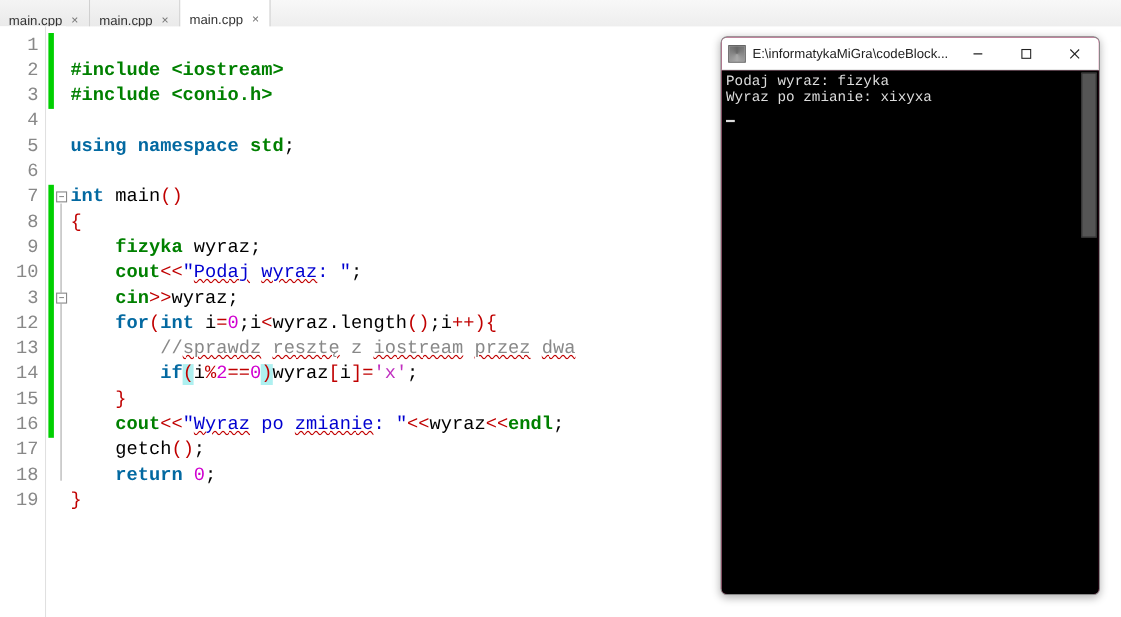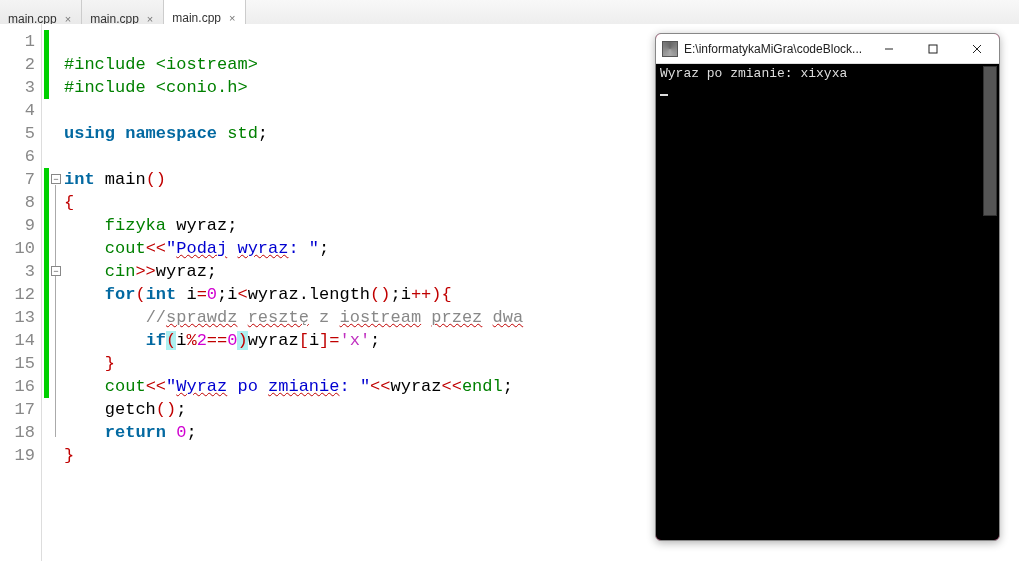--- a/index.html
+++ b/index.html
@@ -83,21 +83,21 @@
   }
   .code {
     flex: 1;
     padding: 6px 0 0 4px;
     font-family: Consolas, "Courier New", monospace;
     font-size: 17px;
     line-height: 23px;
     white-space: pre;
     color:#000;
   }
-  .kw-green { color: #008000; font-weight: normal; }
+  .kw-green { color: #008000; font-weight: bold; }
   .kw-blue { color: #0369a1; font-weight: bold; }
   .str { color: #0000d0; }
   .num { color: #d000d0; }
   .op { color: #c00000; }
   .brace { color: #c00000; }
   .comment { color:#888; }
   .squiggly { text-decoration: underline wavy #c00000; text-decoration-thickness:1px; }
   .hl-paren { background:#aef0f0; }
   .chr { color:#c030c0; }
 
@@ -248,16 +248,16 @@
       </div>
       <div class="btn">
         <svg width="10" height="10">
             <line x1="1" y1="1" x2="9" y2="9" stroke="#222" stroke-width="1"></line>
             <line x1="9" y1="1" x2="1" y2="9" stroke="#222" stroke-width="1"></line>
           </svg>
       </div>
     </div>
   </div>
   <div class="console-body">
-<div>Wyraz po zmianie: xixyxa</div><span class="cursor-block"></span>
+<div>Podaj wyraz: fizyka</div><div>Wyraz po zmianie: xixyxa</div><span class="cursor-block"></span>
     <div class="console-scrollbar"></div>
   </div>
 </div>
 
 </body></html>

